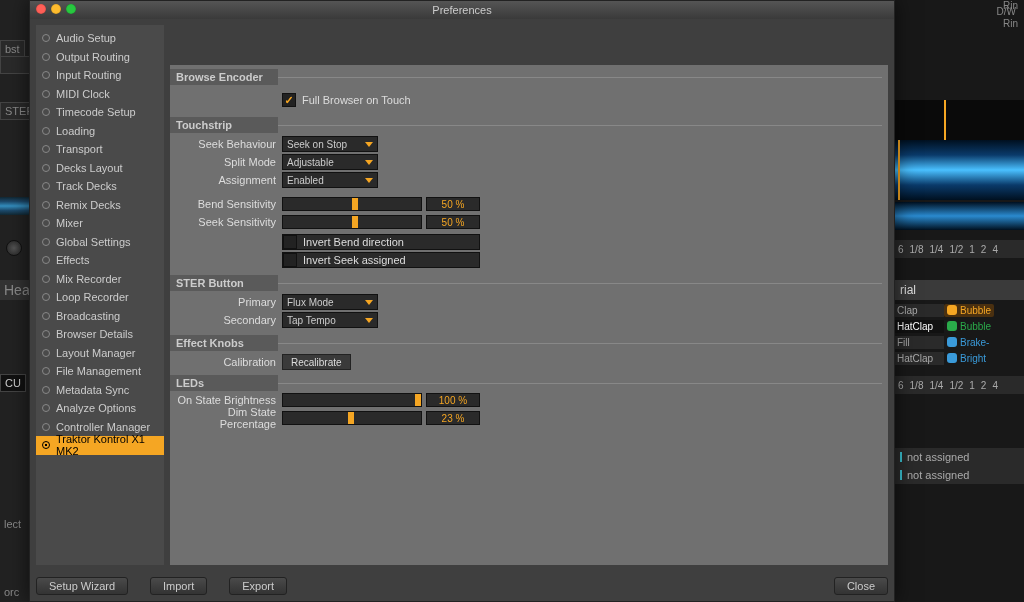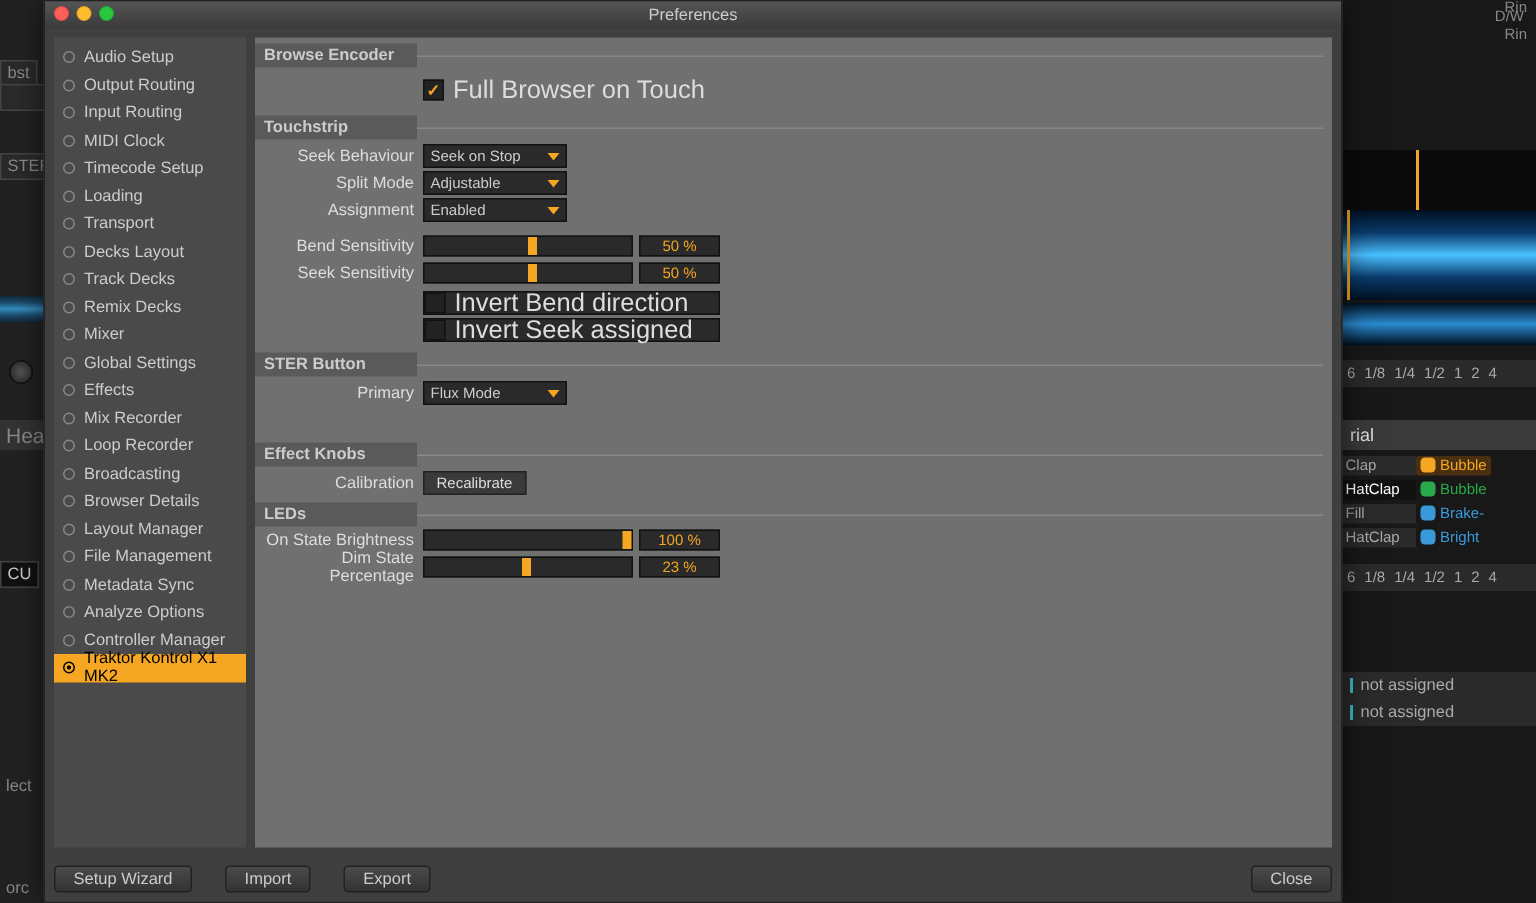--- a/index.html
+++ b/index.html
@@ -29,31 +29,31 @@
 .traffic { position: absolute; left: 6px; top: 3px; display: flex; gap: 5px; }
 .traffic span { width: 10px; height: 10px; border-radius: 50%; display: inline-block; box-shadow: inset 0 0 1px rgba(0,0,0,.5); }
 
 .dialog-body { flex: 1; display: flex; padding: 6px; gap: 6px; overflow: hidden; }
 .sidebar { width: 128px; background: #4a4a4a; display: flex; flex-direction: column; overflow: auto; padding: 4px 0;}
 .sidebar-item { display: flex; align-items: center; gap: 6px; padding: 2px 6px; font-size: 11px; color: #ccc; cursor: pointer; height: 18.5px; }
 .sidebar-item .radio { width: 8px; height: 8px; border-radius: 50%; border: 1px solid #888; flex-shrink: 0; }
 .sidebar-item.selected { background: #f5a623; color: #000; }
 .sidebar-item.selected .radio { border-color: #000; background: radial-gradient(circle, #000 30%, transparent 35%); }
 
-.content { flex: 1; background: #707070; position: relative; overflow: hidden; }
+.content { flex: 1; background: #707070; position: relative; overflow: hidden; margin-top: 40px; }
 .section-header { background: #5a5a5a; color: #ccc; font-size: 11px; font-weight: bold; padding: 2px 6px; width: 108px; height: 16px; display: flex; align-items: center; }
 .section-rule { position:absolute; height:1px; background:#888; }
 
 .row { position: absolute; display: flex; align-items: center; height: 18px; }
 .row-label { width: 100px; text-align: right; color: #ddd; font-size: 11px; margin-right: 6px; }
 .dropdown { width: 96px; height: 16px; background: #2a2a2a; border: 1px solid #111; color: #ccc; font-size: 10px; display: flex; align-items: center; justify-content: space-between; padding: 0 4px; cursor: pointer; }
 .dropdown .arrow { width: 0; height: 0; border-left: 4px solid transparent; border-right: 4px solid transparent; border-top: 5px solid #f5a623; }
 .checkbox { width: 14px; height: 14px; background: #222; border: 1px solid #111; display: flex; align-items: center; justify-content: center; margin-right: 6px; }
 .checkbox.checked::after { content: "✓"; color: #f5a623; font-size: 11px; font-weight: bold; }
-.checklabel { color: #ddd; font-size: 17px; }
+.checklabel { color: #ddd; font-size: 11px; }
 .slider { width: 140px; height: 14px; background: #2a2a2a; border: 1px solid #111; position: relative; }
 .slider .thumb { position: absolute; top: 0; width: 6px; height: 12px; background: #f5a623; }
 .slider-val { width: 54px; height: 14px; background: #2a2a2a; border: 1px solid #111; color: #f5a623; font-size: 10px; display: flex; align-items: center; justify-content: center; margin-left: 4px; }
 .action-btn { height: 16px; background: #3a3a3a; border: 1px solid #222; color: #ddd; font-size: 10px; display: flex; align-items: center; padding: 0 8px; cursor: pointer; }
 .inline-check-row { display: flex; align-items: center; }
 
 .footer { height: 30px; display: flex; align-items: center; padding: 0 6px; gap: 22px; background: #3f3f3f; }
 .footer .btn { height: 18px; background: linear-gradient(#4a4a4a, #333); border: 1px solid #222; border-radius: 3px; color: #ccc; font-size: 11px; padding: 0 12px; display: flex; align-items: center; cursor: pointer; }
 .footer .spacer { flex: 1; }
 </style>
@@ -308,20 +308,27 @@
 
       <div class="section-header" style="position:absolute; top:210px; left:0;">STER Button</div>
       <div class="section-rule" style="top:218px; left:108px; right:6px;"></div>
       <div class="row" style="top:228px; left:6px;">
         <span class="row-label">Primary</span>
         <div class="dropdown">
             <span>Flux Mode</span>
             <span class="arrow"></span>
           </div>
       </div>
+      <div class="row" style="top:246px; left:6px;">
+        <span class="row-label">Secondary</span>
+        <div class="dropdown">
+            <span>Tap Tempo</span>
+            <span class="arrow"></span>
+          </div>
+      </div>
 
       <div class="section-header" style="position:absolute; top:270px; left:0;">Effect Knobs</div>
       <div class="section-rule" style="top:278px; left:108px; right:6px;"></div>
       <div class="row" style="top:288px; left:6px;">
         <span class="row-label">Calibration</span>
         <div class="action-btn">Recalibrate</div>
       </div>
 
       <div class="section-header" style="position:absolute; top:310px; left:0;">LEDs</div>
       <div class="section-rule" style="top:318px; left:108px; right:6px;"></div>

